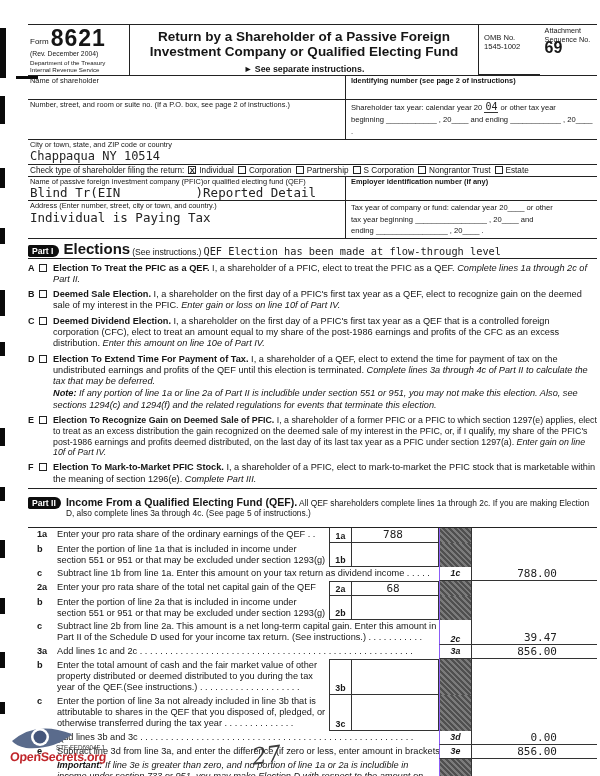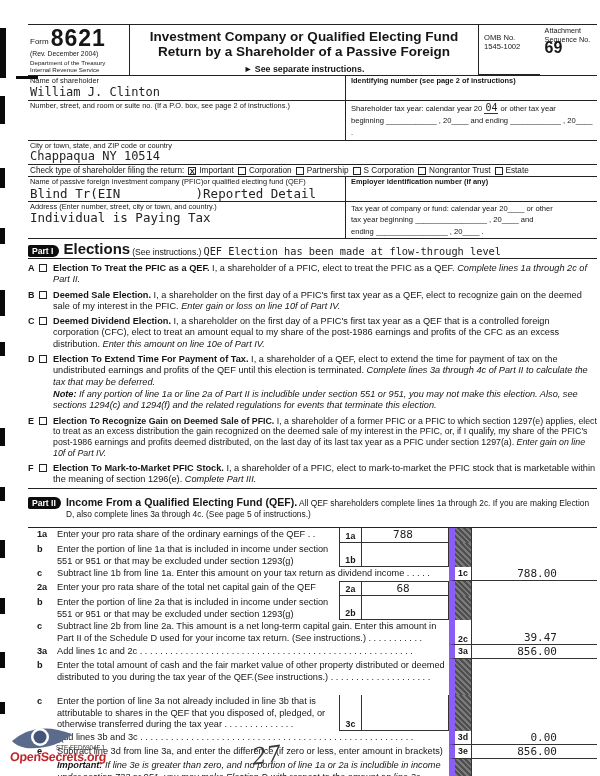--- a/index.html
+++ b/index.html
@@ -65,21 +65,21 @@
 
   
   .p2tbl { border-bottom:0; position:relative; }
   .p2row { display:flex; align-items:stretch; }
   .p2no { width:29px; padding-left:9px; font-weight:bold; font-size:9.2px; flex:none; padding-top:1px; }
   .p2text { flex:1; font-size:9.2px; line-height:11.3px; padding-top:1px; padding-right:2px; }
   .p2mid { width:110px; flex:none; display:flex; border-left:1px solid #333; border-right:1px solid #333; border-bottom:1px solid #333; }
   .p2mid.bt { border-top:1px solid #333; }
   .p2midlabel { width:22px; border-right:1px solid #333; font-weight:bold; font-size:8.8px; text-align:center; display:flex; align-items:flex-end; justify-content:center; padding-bottom:1px; }
   .p2entry { flex:1; text-align:center; font-size:11px; padding:0 4px 0 0; }
-  .p2strip { width:23px; flex:none; border-left:6px solid #8b5cf6; border-right:1px solid #333; }
+  .p2strip { width:33px; flex:none; border-left:1px solid #8b5cf6; border-right:1px solid #333;font-style:italic; }
   .shade { background:repeating-linear-gradient(45deg,#4f4f4f 0 2px,#7b7b7b 2px 4px); }
   .rlabel { background:#fff; font-weight:bold; font-size:8.8px; text-align:center; border-bottom:1px solid #333; padding-top:1px; }
   .p2amt { width:125px; flex:none; text-align:right; font-size:11px; padding:0 40px 0 0; }
   .amt-line { border-bottom:1px solid #333; }
   .h1 { min-height:13px; } .h15 { min-height:15px; } .h2 { min-height:24px; } .h25 { min-height:25px; } .h3 { min-height:36px; }
 
   .jsa { position:absolute; left:52px; top:737px; font-size:6.3px; color:#333; }
   .softcode { position:absolute; left:56px; top:744px; font-size:6.3px; color:#333; }
   .pageno { position:absolute; left:252px; top:742px; font-family:"DejaVu Serif", serif; font-style:italic; font-size:23px; color:#3d3d3d; transform:rotate(-7deg); }
   .oslogo { position:absolute; left:10px; top:726px; width:100px; }
@@ -113,38 +113,37 @@
         <span class="form-num">8621</span>
       </div>
       <div class="rev">(Rev. December 2004)</div>
       <div class="dept">
         <div>Department of the Treasury</div>
         <div>Internal Revenue Service</div>
       </div>
     </div>
     <div class="hdr-mid">
       <div class="title">
+        <div>Return by a Shareholder of a Passive Foreign</div>
         <div>Investment Company or Qualified Electing Fund</div>
-        <div>Return by a Shareholder of a Passive Foreign</div>
       </div>
       <div class="seeinst">► See separate instructions.</div>
     </div>
     <div class="hdr-right">
       <div class="omb">OMB No. 1545-1002</div>
       <div class="attach">
         <div>Attachment</div>
         <div><span>Sequence No. </span><span class="seqnum">69</span></div>
       </div>
     </div>
   </div>
 
   <div class="irow" style="min-height:24px;">
     <div class="cellL">
       <div class="lbl">Name of shareholder</div>
-      <div class="val mono">William J. Clinton</div>
     </div>
     <div class="cellR">
       <div class="lbl b">Identifying number (see page 2 of instructions)</div>
       <div style="height:11px;"></div>
     </div>
   </div>
 
   <div class="irow" style="min-height:30px;">
     <div class="cellL">
       <div class="lbl">Number, street, and room or suite no. (If a P.O. box, see page 2 of instructions.)</div>
@@ -162,21 +161,21 @@
     <div class="cellL">
       <div class="lbl">City or town, state, and ZIP code or country</div>
       <div class="val mono">Chappaqua NY 10514</div>
     </div>
   </div>
 
   <div class="checkrow">
     <span>Check type of shareholder filing the return:</span>
     <span class="cbitem">
         <span class="cb">X</span>
-        <span>Important</span>
+        <span>Individual</span>
       </span>
     <span class="cbitem">
         <span class="cb"></span>
         <span>Corporation</span>
       </span>
     <span class="cbitem">
         <span class="cb"></span>
         <span>Partnership</span>
       </span>
     <span class="cbitem">
@@ -334,20 +333,24 @@
     <div class="p2row h1">
       <span class="p2no">3a</span>
       <span class="p2text" style="white-space:nowrap;overflow:hidden;">Add lines 1c and 2c . . . . . . . . . . . . . . . . . . . . . . . . . . . . . . . . . . . . . . . . . . . . . . . . . . . . . .</span>
       <span class="p2strip rlabel">3a</span>
       <span class="p2amt mono amt-line">856.00</span>
     </div>
 
     <div class="p2row h3">
       <span class="p2no">b</span>
       <span class="p2text">Enter the total amount of cash and the fair market value of other property distributed or deemed distributed to you during the tax year of the QEF.(See instructions.)  . . . . . . . . . . . . . . . . . . . .</span>
+      <span class="p2mid bt">
+          <span class="p2midlabel">3b</span>
+          <span class="p2entry mono"></span>
+        </span>
       <span class="p2strip shade"></span>
       <span class="p2amt"></span>
     </div>
 
     <div class="p2row h3">
       <span class="p2no">c</span>
       <span class="p2text">Enter the portion of line 3a not already included in line 3b that is attributable to shares in the QEF that you disposed of, pledged, or otherwise transferred during the tax year . . . . . . . . . . . . . .</span>
       <span class="p2mid">
           <span class="p2midlabel">3c</span>
           <span class="p2entry mono"></span>

